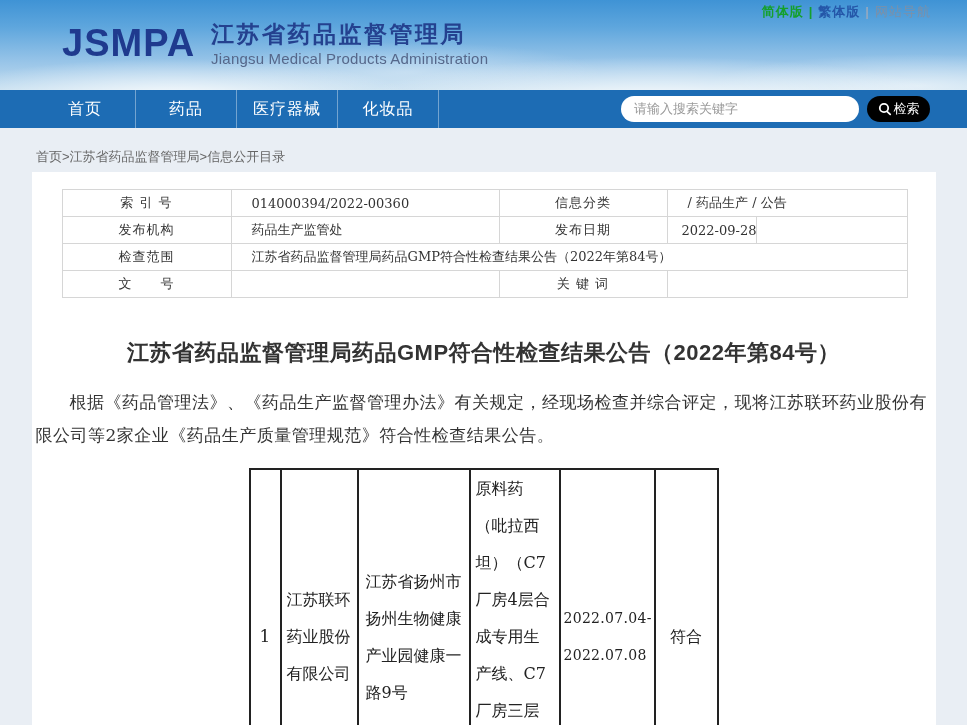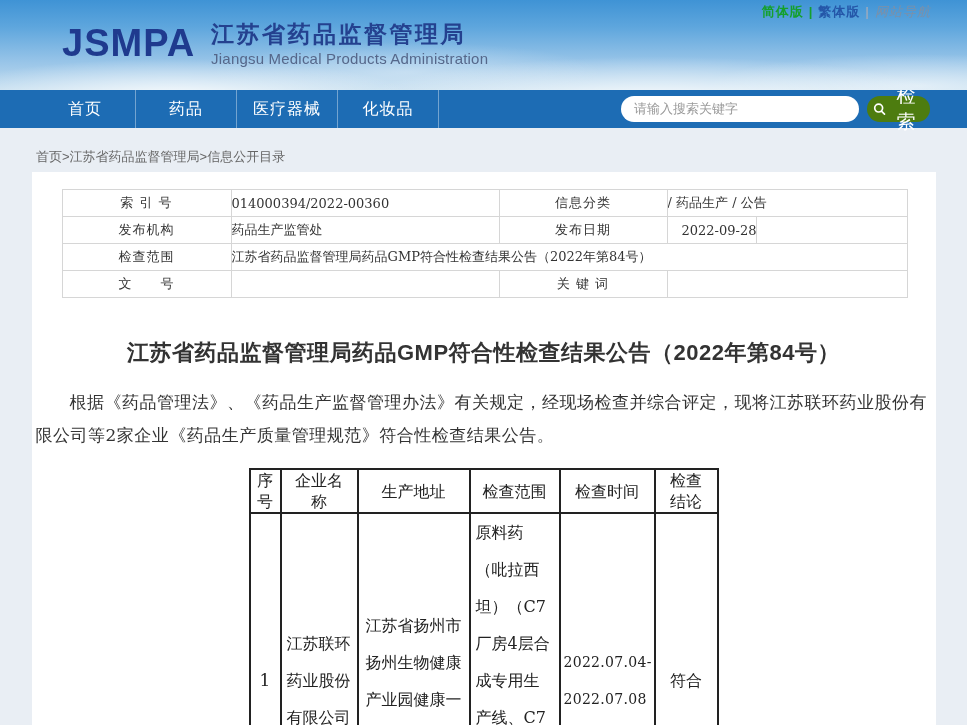--- a/index.html
+++ b/index.html
@@ -20,21 +20,21 @@
       radial-gradient(ellipse 260px 40px at 42% 80%, rgba(255,255,255,.35), rgba(255,255,255,0) 75%),
       linear-gradient(180deg,#3f93d5 0%, #5ea6dd 30%, #97c4e8 68%, #c3ddef 100%);
   }
   .top-links {
     position:absolute; top:3px; right:36px;
     font-size:13px; font-weight:bold; letter-spacing:1px;
   }
   .top-links a { text-decoration:none; cursor:pointer; }
   .lnk-simp { color:#15a02c; }
   .lnk-trad { color:#2456a8; }
-  .lnk-map  { color:#7d90a7; font-weight:normal;font-style:italic; }
+  .lnk-map  { color:#7d90a7; font-weight:normal; }
   .sep-g { color:#15a02c; margin:0 5px; }
   .sep-b { color:#93a9c1; margin:0 5px; }
 
   .brand { position:absolute; left:62px; top:21px; display:flex; align-items:flex-start; }
   .logo {
     font-size:38px; font-weight:bold; color:#1f3a8e;
     letter-spacing:1px; line-height:44px; margin-right:16px;
   }
   .org-zh { font-size:23px; font-weight:bold; color:#24418f; letter-spacing:2.5px; line-height:26px; }
   .org-en { font-size:15px; color:#55678a; margin-top:3px; letter-spacing:.2px; }
@@ -52,21 +52,21 @@
   }
   .searchbar { margin-left:auto; margin-right:37px; display:flex; align-items:center; gap:8px; }
   .searchbar input {
     width:238px; height:26px; border:none; border-radius:13px;
     padding:0 13px; font-size:13px; color:#333; outline:none;
     font-family:Liberation Mono, monospace;
   }
   .searchbar input::placeholder { color:#999; }
   .search-btn {
     width:63px; height:26px; border:none; border-radius:13px;
-    background:#4d7c0f; color:#fff; font-size:19px;
+    background:#000000; color:#fff; font-size:13px;
     display:flex; align-items:center; justify-content:center; gap:2px; cursor:pointer;
     font-family:Liberation Serif, serif;
   }
 
   
   .breadcrumb {
     height:44px; padding:20px 0 0 36px;
     font-size:13px; color:#666;
   }
   .breadcrumb span { cursor:pointer; }
@@ -79,21 +79,21 @@
 
   
   .info-table {
     margin-left:30px; width:845px;
     border-collapse:collapse; table-layout:fixed;
     font-family:"DejaVu Serif","Liberation Serif",serif;
     font-size:13px; color:#333;
   }
   .info-table td { border:1px solid #d6d6d6; height:27px; padding:0; overflow:hidden; white-space:nowrap; }
   .info-table td.lbl { text-align:center; letter-spacing:1px; }
-  .info-table td.val { text-align:left; }
+  .info-table td.val { text-align:left; padding-left:20px; }
   .info-table td.val-date { text-align:right; padding-left:14px; }
 
   
   .doc-title {
     margin:40px 10px 0; text-align:center;
     font-size:22px; font-weight:bold; color:#333; letter-spacing:.5px;
     font-family:"Liberation Sans",sans-serif;
   }
   .doc-para {
     margin:18px 4px 0; text-indent:2em;
@@ -202,28 +202,20 @@
   <table class="gmp">
     <colgroup>
       <col style="width:31px">
         <col style="width:77px">
         <col style="width:112px">
         <col style="width:90px">
         <col style="width:95px">
         <col style="width:63px">
     </colgroup>
     <tbody>
-        <tr>
-      <th>序号</th>
-      <th class="h-company">企业名称</th>
-      <th>生产地址</th>
-      <th>检查范围</th>
-      <th>检查时间</th>
-      <th class="h-result">检查结论</th>
-    </tr>
     <tr>
       <td class="c-seq">1</td>
       <td class="c-company">江苏联环药业股份有限公司</td>
       <td class="c-addr">江苏省扬州市扬州生物健康产业园健康一路9号</td>
       <td class="c-scope">原料药（吡拉西坦）（C7厂房4层合成专用生产线、C7厂房三层14号精烘包）</td>
       <td class="c-time">2022.07.04-2022.07.08</td>
       <td class="c-result">符合</td>
     </tr>
 
   </tbody>

